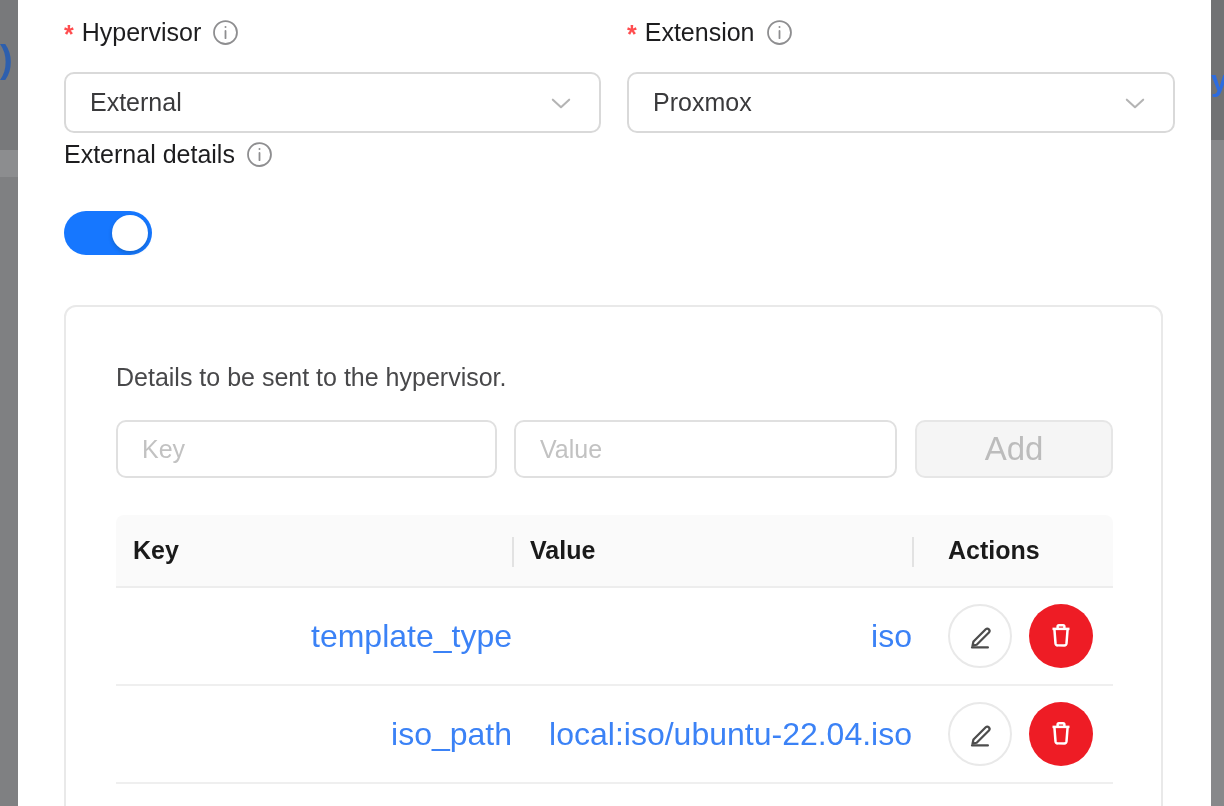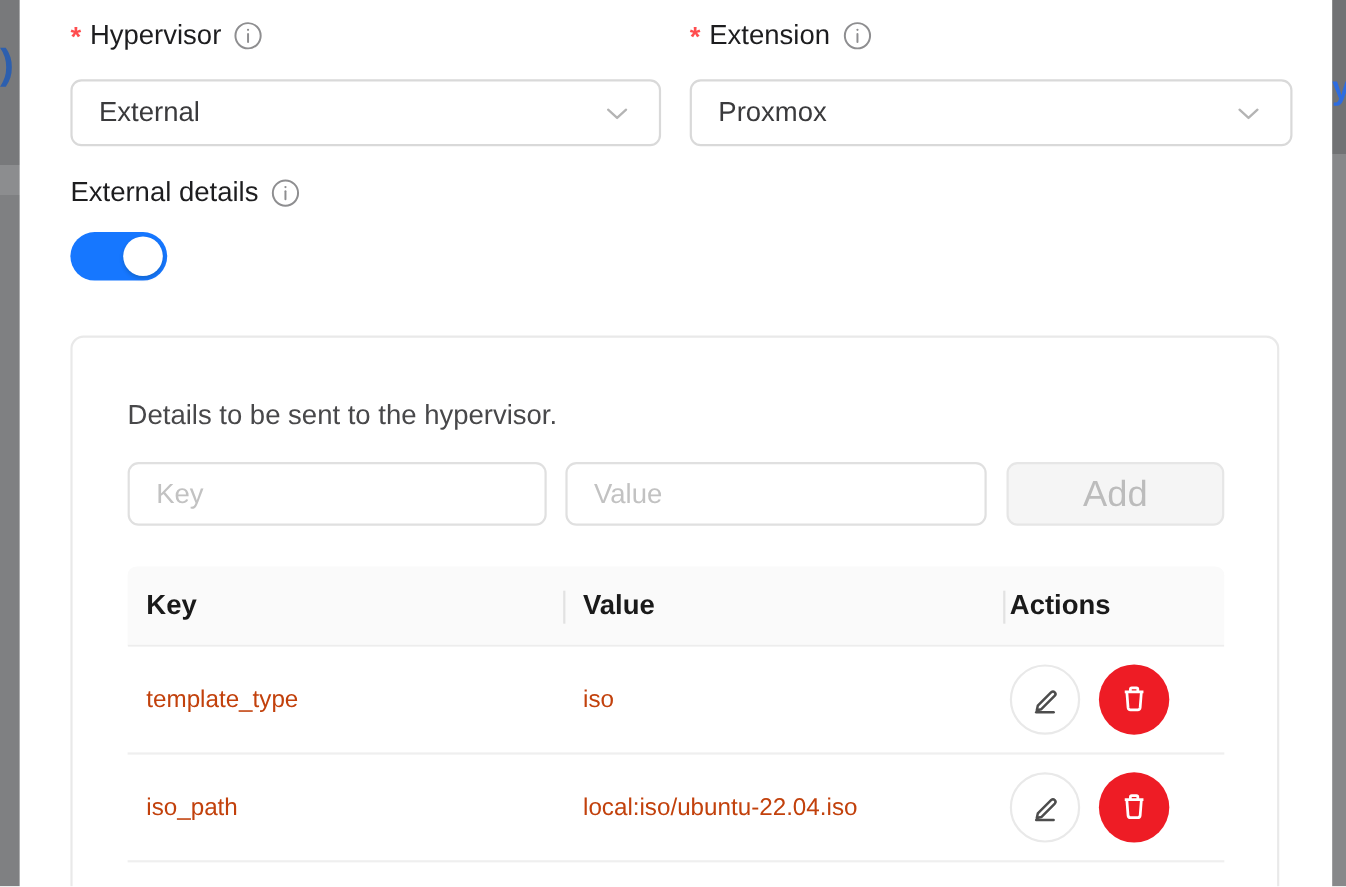--- a/index.html
+++ b/index.html
@@ -51,27 +51,27 @@
     background:#f5f5f5; border:2px solid #e6e6e6; border-radius:10px;
     font-size:33px; color:#bcbcbc; font-family:inherit; cursor:not-allowed; }
 
   
   .table { position:absolute; left:50px; top:208px; width:997px; }
   .thead { position:relative; display:flex; align-items:center; height:73px; background:#fafafa;
     border-radius:8px 8px 0 0; border-bottom:2px solid #ededed; }
   .th { font-size:25px; font-weight:700; color:#1a1a1a; }
   .col-key { width:396px; padding-left:17px; }
   .col-value { width:400px; padding-left:18px; }
-  .col-actions { width:201px; padding-left:6px; }
+  .col-actions { width:201px; padding-left:36px; }
   .th-sep { position:absolute; top:22px; width:2px; height:30px; background:#e2e2e2; }
   .sep-1 { left:396px; }
   .sep-2 { left:796px; }
 
   .trow { display:flex; align-items:center; height:98px; border-bottom:2px solid #efefef; }
-  .td { font-size:22px; color:#c2410c; }
+  .td { font-size:32px; color:#3b82f6;text-align:right; }
   .td-actions { display:flex; align-items:center; gap:17px; }
 
   .action-btn { width:64px; height:64px; border-radius:50%; display:flex; align-items:center;
     justify-content:center; cursor:pointer; padding:0; }
   .edit-btn { background:#fff; border:2px solid #e9e9e9; }
   .delete-btn { background:#ee1c25; border:none; }
 </style>
 </head>
 <body>
 
@@ -121,21 +121,21 @@
 
     <div class="select" style="left:609px; top:72px; width:548px;">
       <span class="select-value">Proxmox</span>
       <span class="chevron">
         <svg width="28" height="28" viewBox="0 0 24 24" fill="none" stroke="#b4b4b4" stroke-width="1.8">
           <path d="M5 9.2l7 6.4 7-6.4" stroke-linecap="round" stroke-linejoin="round"></path>
         </svg>
       </span>
     </div>
 
-    <div class="field-label" style="left:46px; top:161px;">
+    <div class="field-label" style="left:46px; top:140px;">
       <span>External details</span>
       <span class="info-icon">
         <svg width="27" height="27" viewBox="0 0 24 24" fill="none" stroke="#8e8e90" stroke-width="1.6">
           <circle cx="12" cy="12" r="10.2"></circle>
           <line x1="12" y1="10.6" x2="12" y2="17" stroke-linecap="round"></line>
           <circle cx="12" cy="7.2" r="0.9" fill="#8e8e90" stroke="none"></circle>
         </svg>
       </span>
     </div>
 

